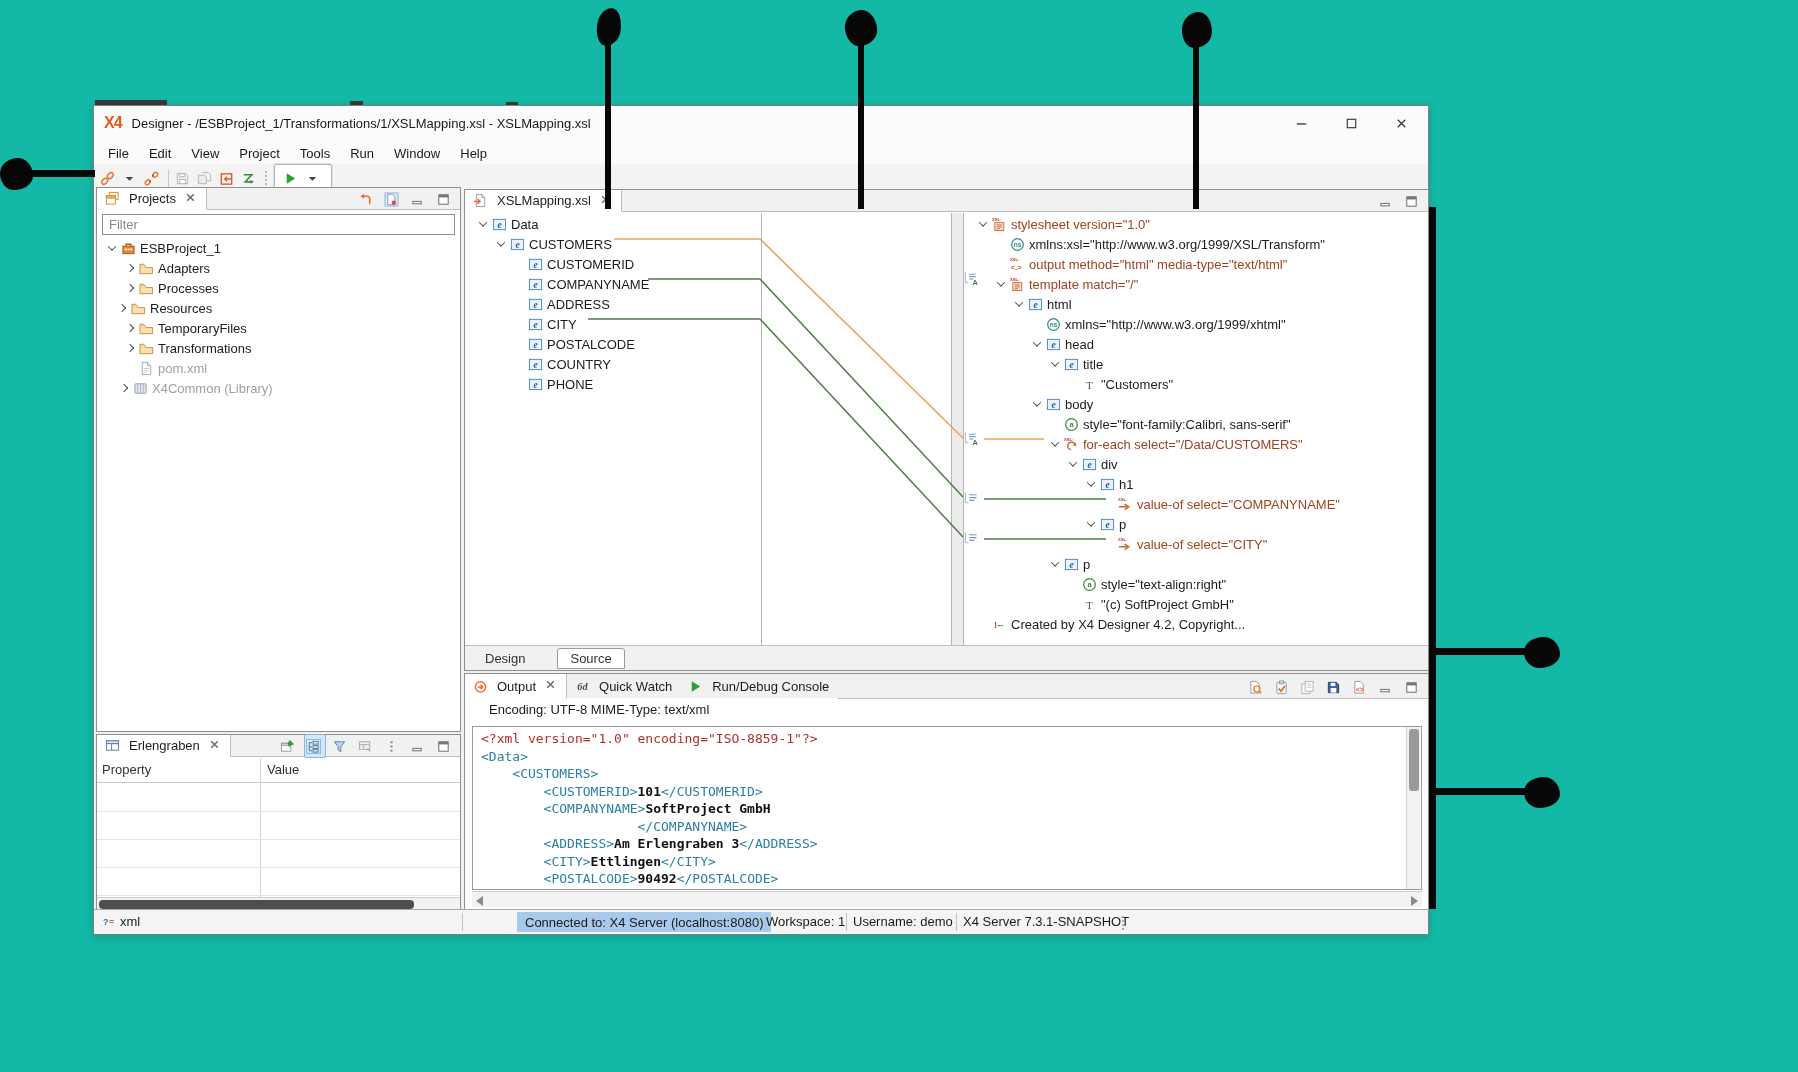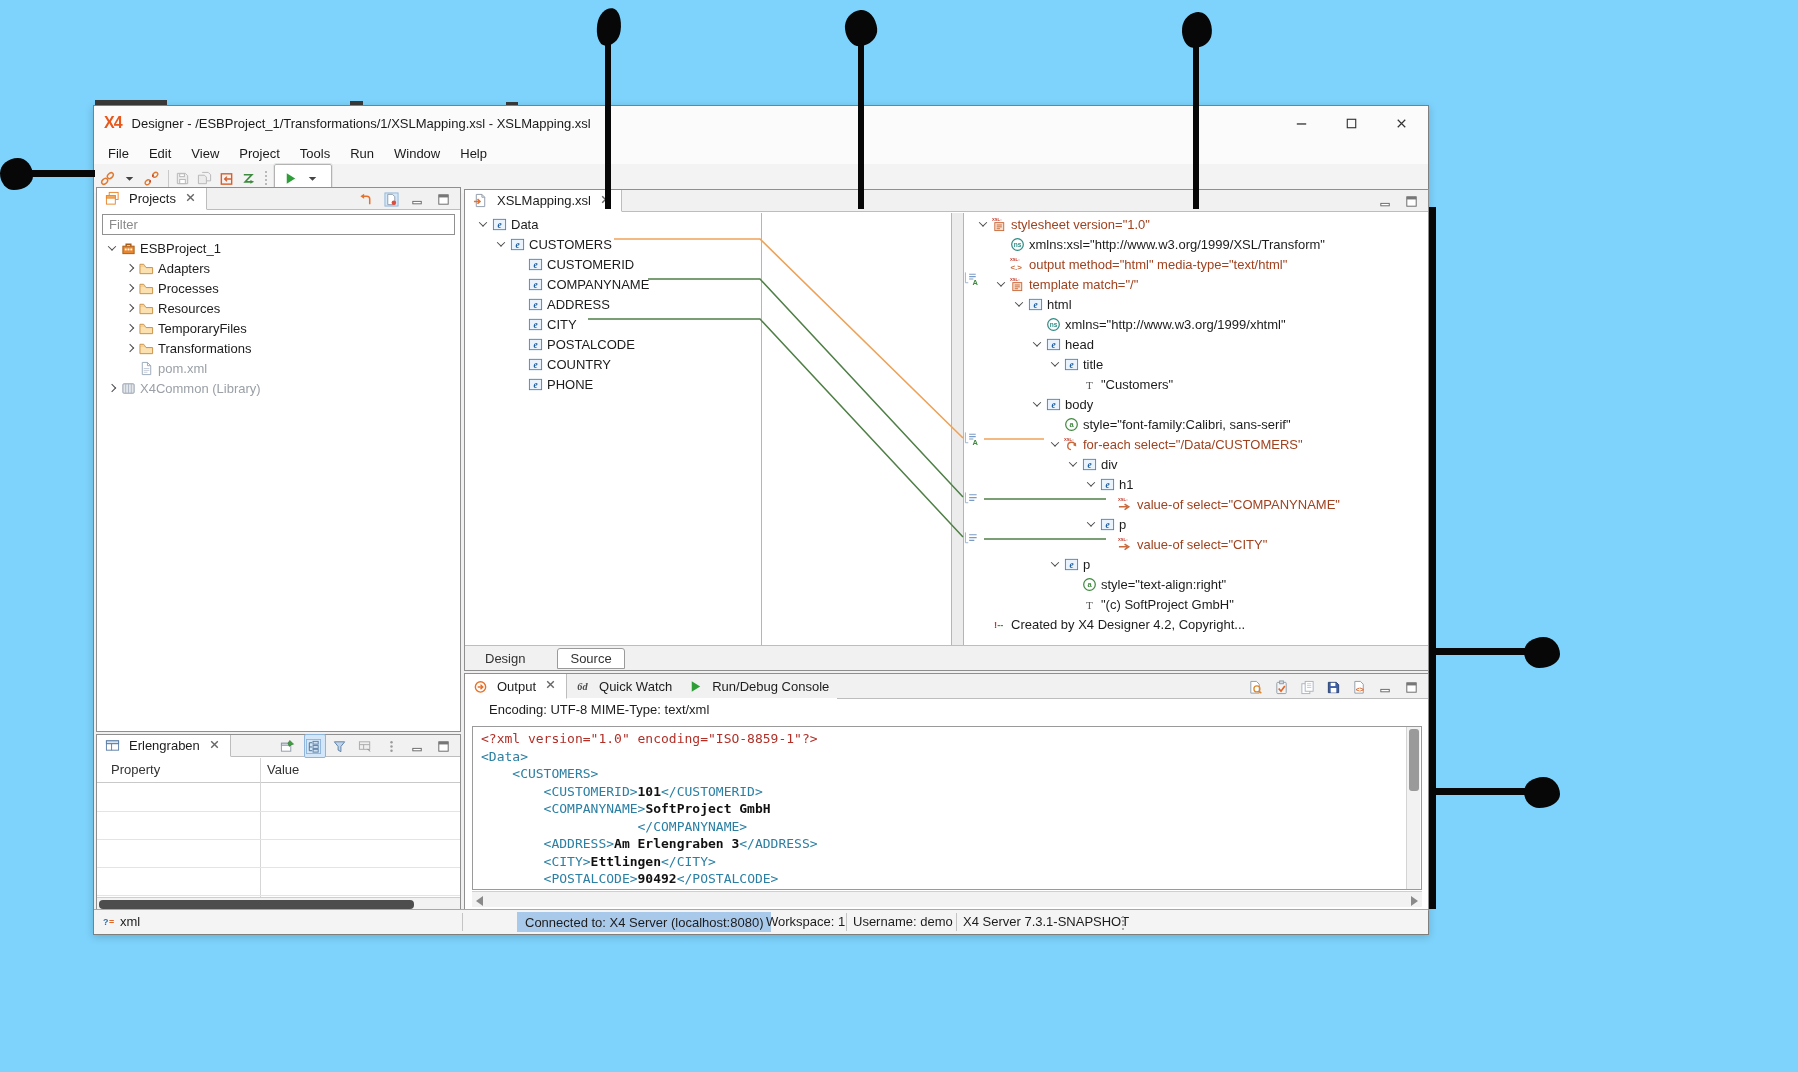--- a/index.html
+++ b/index.html
@@ -1,17 +1,17 @@
 <!DOCTYPE html>
 <html><head>
 <meta charset="utf-8">
 <style>
   html,body{margin:0;padding:0;background:#fff;}
   *{box-sizing:border-box;}
-  .stage{position:relative;width:1798px;height:1072px;background:#7dd3fc;overflow:hidden;
+  .stage{position:relative;width:1798px;height:1072px;background:#14b8a6;overflow:hidden;
          font-family:"Liberation Sans",sans-serif;font-size:13px;color:#1c1c1c;}
   .abs{position:absolute;}
   
   .window{position:absolute;left:93px;top:105px;width:1336px;height:830px;background:#f0f0f0;
           border:1px solid #7f7f7f;box-shadow:0 2px 8px rgba(0,0,0,.18);}
   .titlebar{position:absolute;left:0;top:0;width:100%;height:34px;background:#fbfbfb;display:flex;align-items:center;}
   .logo{font-weight:800;font-size:16px;color:#E8581D;margin-left:10px;letter-spacing:-1px;}
   .title-text{margin-left:10px;color:#1a1a1a;}
   .win-controls{position:absolute;right:0;top:0;height:34px;display:flex;align-items:center;}
   .win-btn{width:50px;height:34px;display:flex;align-items:center;justify-content:center;cursor:default;}
@@ -343,21 +343,21 @@
           <div class="trow" style="padding-left: 28px;">
             <span class="chev closed"></span>
             <span class="ticon">
               <svg width="15" height="15" viewBox="0 0 16 16">
                 <path d="M1 5 H6 L7.5 7 H14.5 V13.5 H1 Z" fill="#FBE0B0" stroke="#C98E3F"></path>
                 <path d="M1 5 V3.5 H5 L6.2 5" fill="#FBE0B0" stroke="#C98E3F"></path>
               </svg>
             </span>
             <span class="tlabel">Processes</span>
           </div>
-          <div class="trow" style="padding-left: 28px;">
+          <div class="trow" style=" margin-left: 20px;">
             <span class="chev closed"></span>
             <span class="ticon">
               <svg width="15" height="15" viewBox="0 0 16 16">
                 <path d="M1 5 H6 L7.5 7 H14.5 V13.5 H1 Z" fill="#FBE0B0" stroke="#C98E3F"></path>
                 <path d="M1 5 V3.5 H5 L6.2 5" fill="#FBE0B0" stroke="#C98E3F"></path>
               </svg>
             </span>
             <span class="tlabel">Resources</span>
           </div>
           <div class="trow" style="padding-left: 28px;">
@@ -384,21 +384,21 @@
             <span class="chev blank"></span>
             <span class="ticon">
               <svg width="15" height="15" viewBox="0 0 16 16">
                 <path d="M3.5 1.5 H9 L12.5 5 V14.5 H3.5 Z" fill="#fff" stroke="#9AA7B8"></path>
                 <path d="M9 1.5 V5 H12.5" fill="none" stroke="#9AA7B8"></path>
                 <path d="M5 8 H11 M5 10 H11 M5 12 H9" stroke="#C4CCD8"></path>
               </svg>
             </span>
             <span class="tlabel gray">pom.xml</span>
           </div>
-          <div class="trow" style="padding-left: 10px;">
+          <div class="trow" style="padding-left: 10px; margin-left: 12px;">
             <span class="chev closed"></span>
             <span class="ticon">
               <svg width="15" height="15" viewBox="0 0 16 16">
                 <rect x="2" y="3" width="12" height="10" rx="1" fill="#E3E7EC" stroke="#8E9AA8"></rect>
                 <path d="M5 3 V13 M8 3 V13 M11 3 V13" stroke="#AEB8C4"></path>
               </svg>
             </span>
             <span class="tlabel gray">X4Common (Library)</span>
           </div>
         </div>
@@ -476,21 +476,21 @@
               <span class="ticon">
                 <svg width="15" height="15" viewBox="0 0 16 16">
                   <rect x="3" y="3" width="10" height="10" fill="#fff" stroke="#666"></rect>
                   <rect x="3" y="3" width="10" height="2.8" fill="#777"></rect>
                 </svg>
               </span>
             </div>
           </div>
       </div>
       <div class="prop-head">
-        <span class="prop-col" style="left:14px;">Property</span>
+        <span class="prop-col" style="left:5px;">Property</span>
         <span class="prop-col" style="left:170px;">Value</span>
       </div>
       <div class="vline" style="left:163px;top:23px;height:140px;"></div>
       <div class="grid-line" style="top:76px;"></div>
       <div class="grid-line" style="top:104px;"></div>
       <div class="grid-line" style="top:132px;"></div>
       <div class="grid-line" style="top:160px;"></div>
       <div class="hscroll" style="left:0;bottom:0;width:363px;height:13px;">
         <div class="handle" style="left:2px;width:315px;"></div>
       </div>

